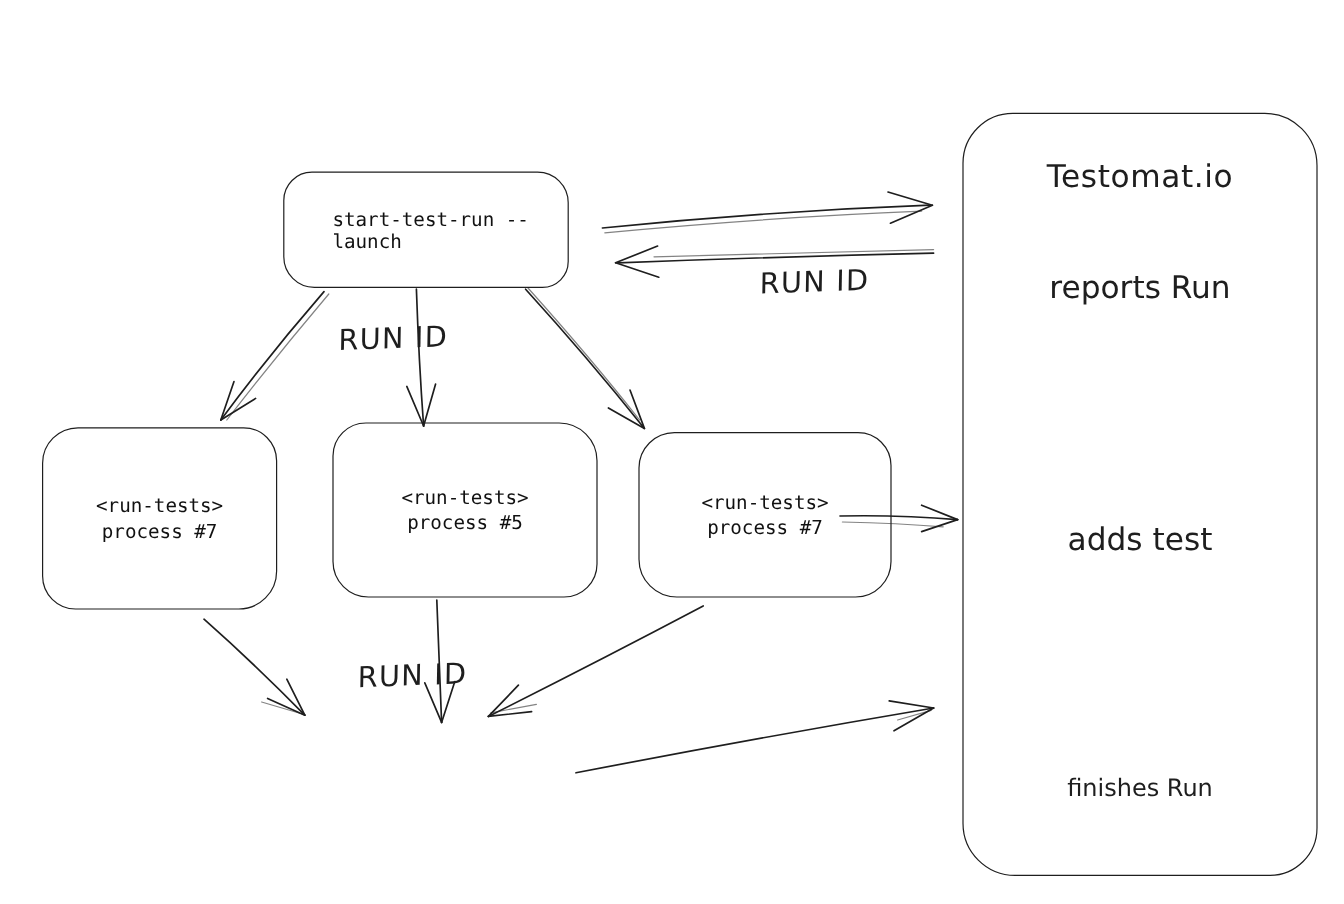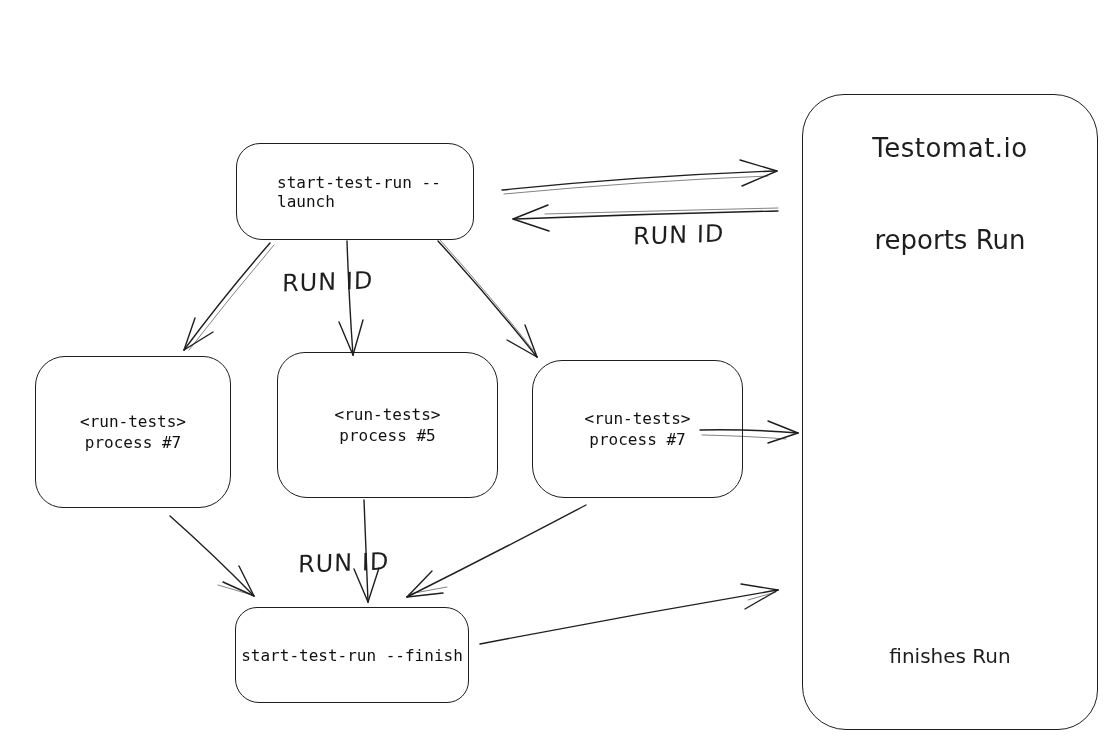--- a/index.html
+++ b/index.html
@@ -144,28 +144,26 @@
     </div>
   </div>
 
   <div class="node p3 mono">
     <div class="plabel">
       <span>&lt;run-tests&gt;</span>
       <span>process #7</span>
     </div>
   </div>
 
-  <div class="node finish mono">
-    <span>start-test-run --finish</span>
-  </div>
 
   <div class="node testomat hand">
     <div class="t-title">Testomat.io</div>
     <div class="t-creates">reports Run</div>
     <div class="t-adds">
+      <div>adds test</div>
     </div>
     <div class="t-finishes">finishes Run</div>
   </div>
 
   <div class="edge-label hand lbl-return">RUN ID</div>
   <div class="edge-label hand lbl-fanout">RUN ID</div>
   <div class="edge-label hand lbl-collect">RUN ID</div>
 
 </div>
 

